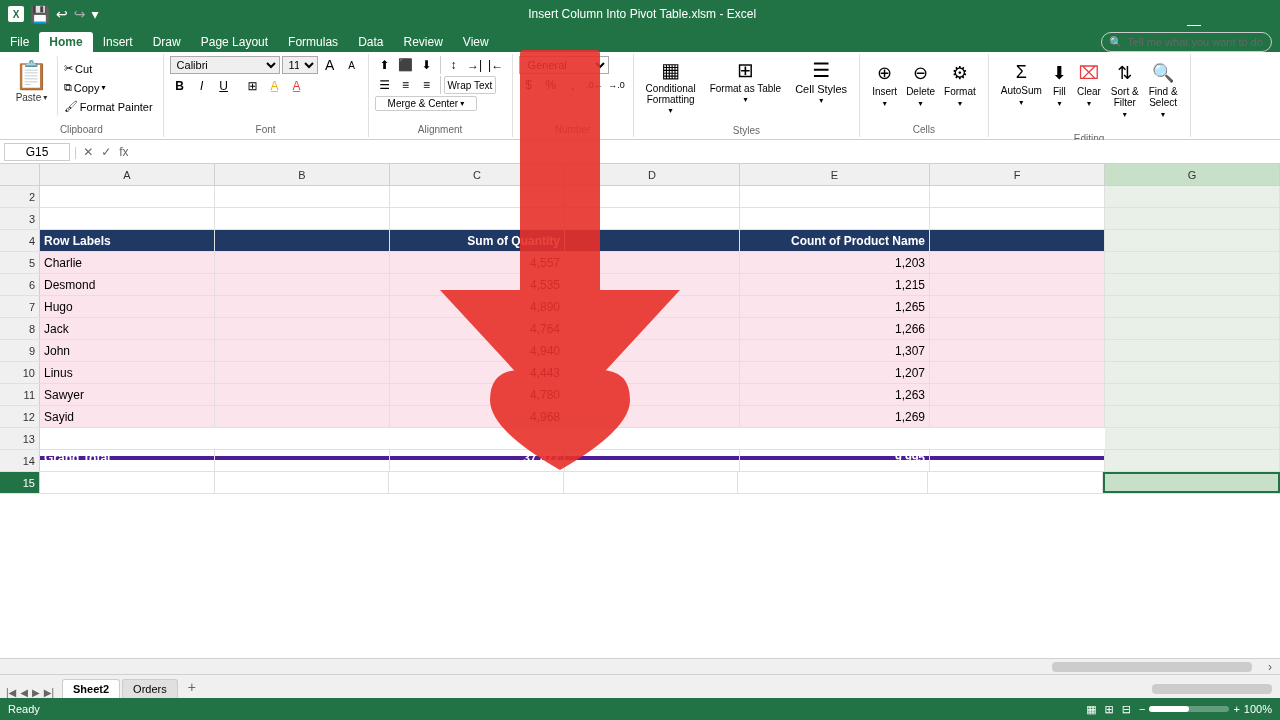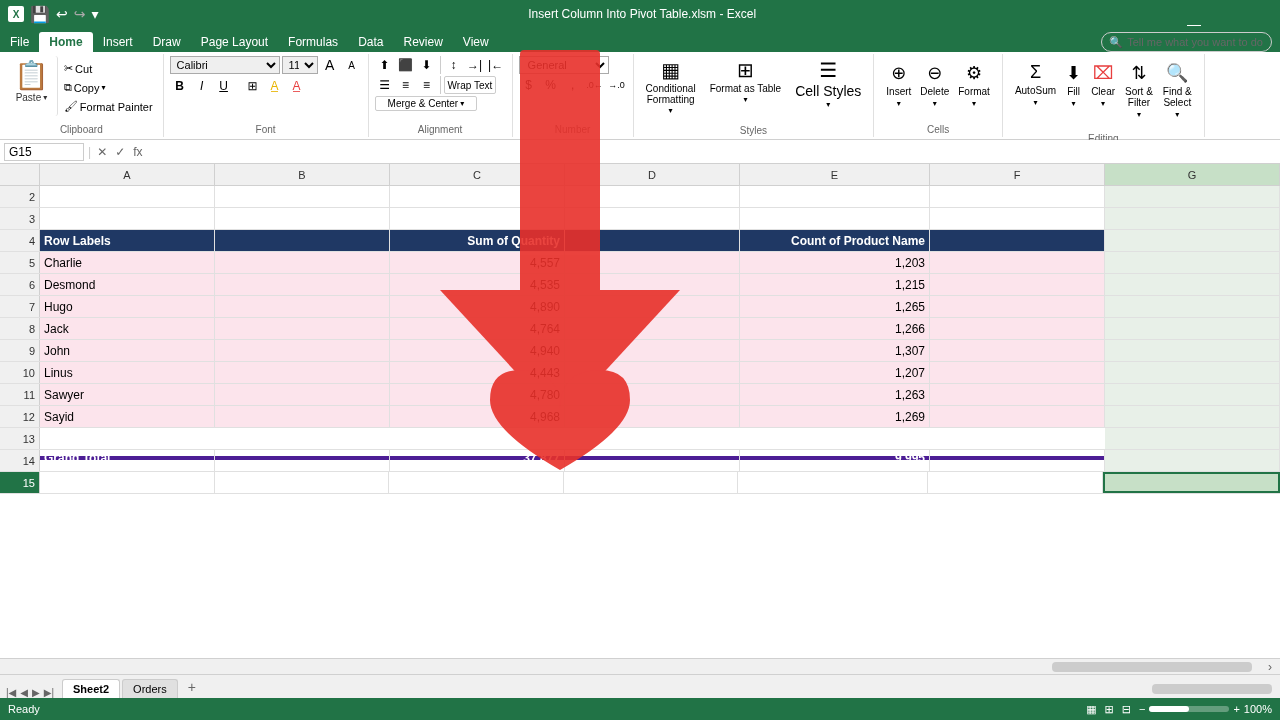--- a/index.html
+++ b/index.html
@@ -91,24 +91,25 @@
     .formula-bar {
       height: 24px;
       background: #fff;
       border-bottom: 1px solid #d0d0d0;
       display: flex;
       align-items: center;
       padding: 0 4px;
       gap: 4px;
     }
     .name-box {
-      width: 80px;
+      width: 66px;
       border: 1px solid #ccc;
       padding: 1px 4px;
       font-size: 12px;
+      text-align: center;
     }
     .formula-divider { color: #ccc; }
     .formula-icons { display: flex; gap: 4px; align-items: center; }
     .formula-icon { cursor: pointer; color: #666; font-size: 12px; padding: 2px; }
     .formula-input {
       flex: 1;
       border: none;
       outline: none;
       font-size: 12px;
       padding: 0 4px;
@@ -512,21 +513,21 @@
           <span style="font-size:10px; text-align:center;">Conditional<br>Formatting</span>
           <span style="font-size:8px;">▾</span>
         </div>
         <div class="cond-fmt-btn">
           <span class="cond-icon">⊞</span>
           <span style="font-size:10px; text-align:center;">Format as Table</span>
           <span style="font-size:8px;">▾</span>
         </div>
         <div class="cond-fmt-btn">
           <span class="cond-icon">☰</span>
-          <span style="font-size:14px; text-align:center;">Cell Styles</span>
+          <span style="font-size:11px; text-align:center;">Cell Styles</span>
           <span style="font-size:8px;">▾</span>
         </div>
       </div>
       <div class="ribbon-group-label">Styles</div>
     </div>
 
     <div class="ribbon-group" style="min-width:120px;">
       <div class="cells-group">
         <div class="cell-action-btn">
           <span style="font-size:18px;">⊕</span>

